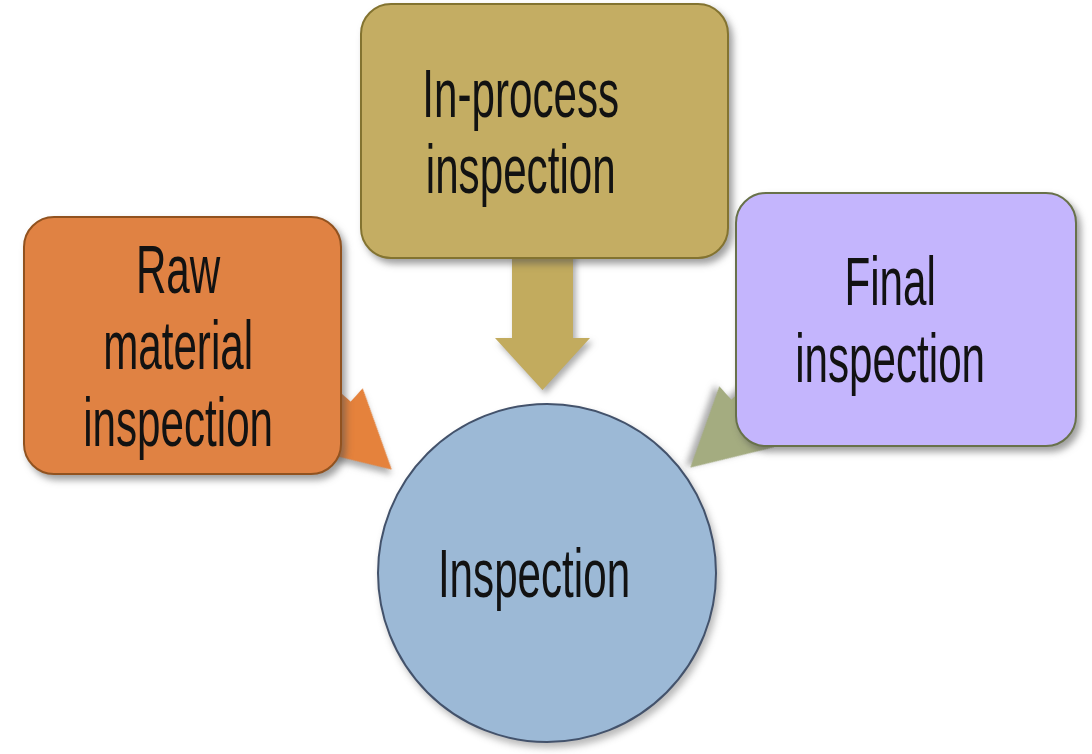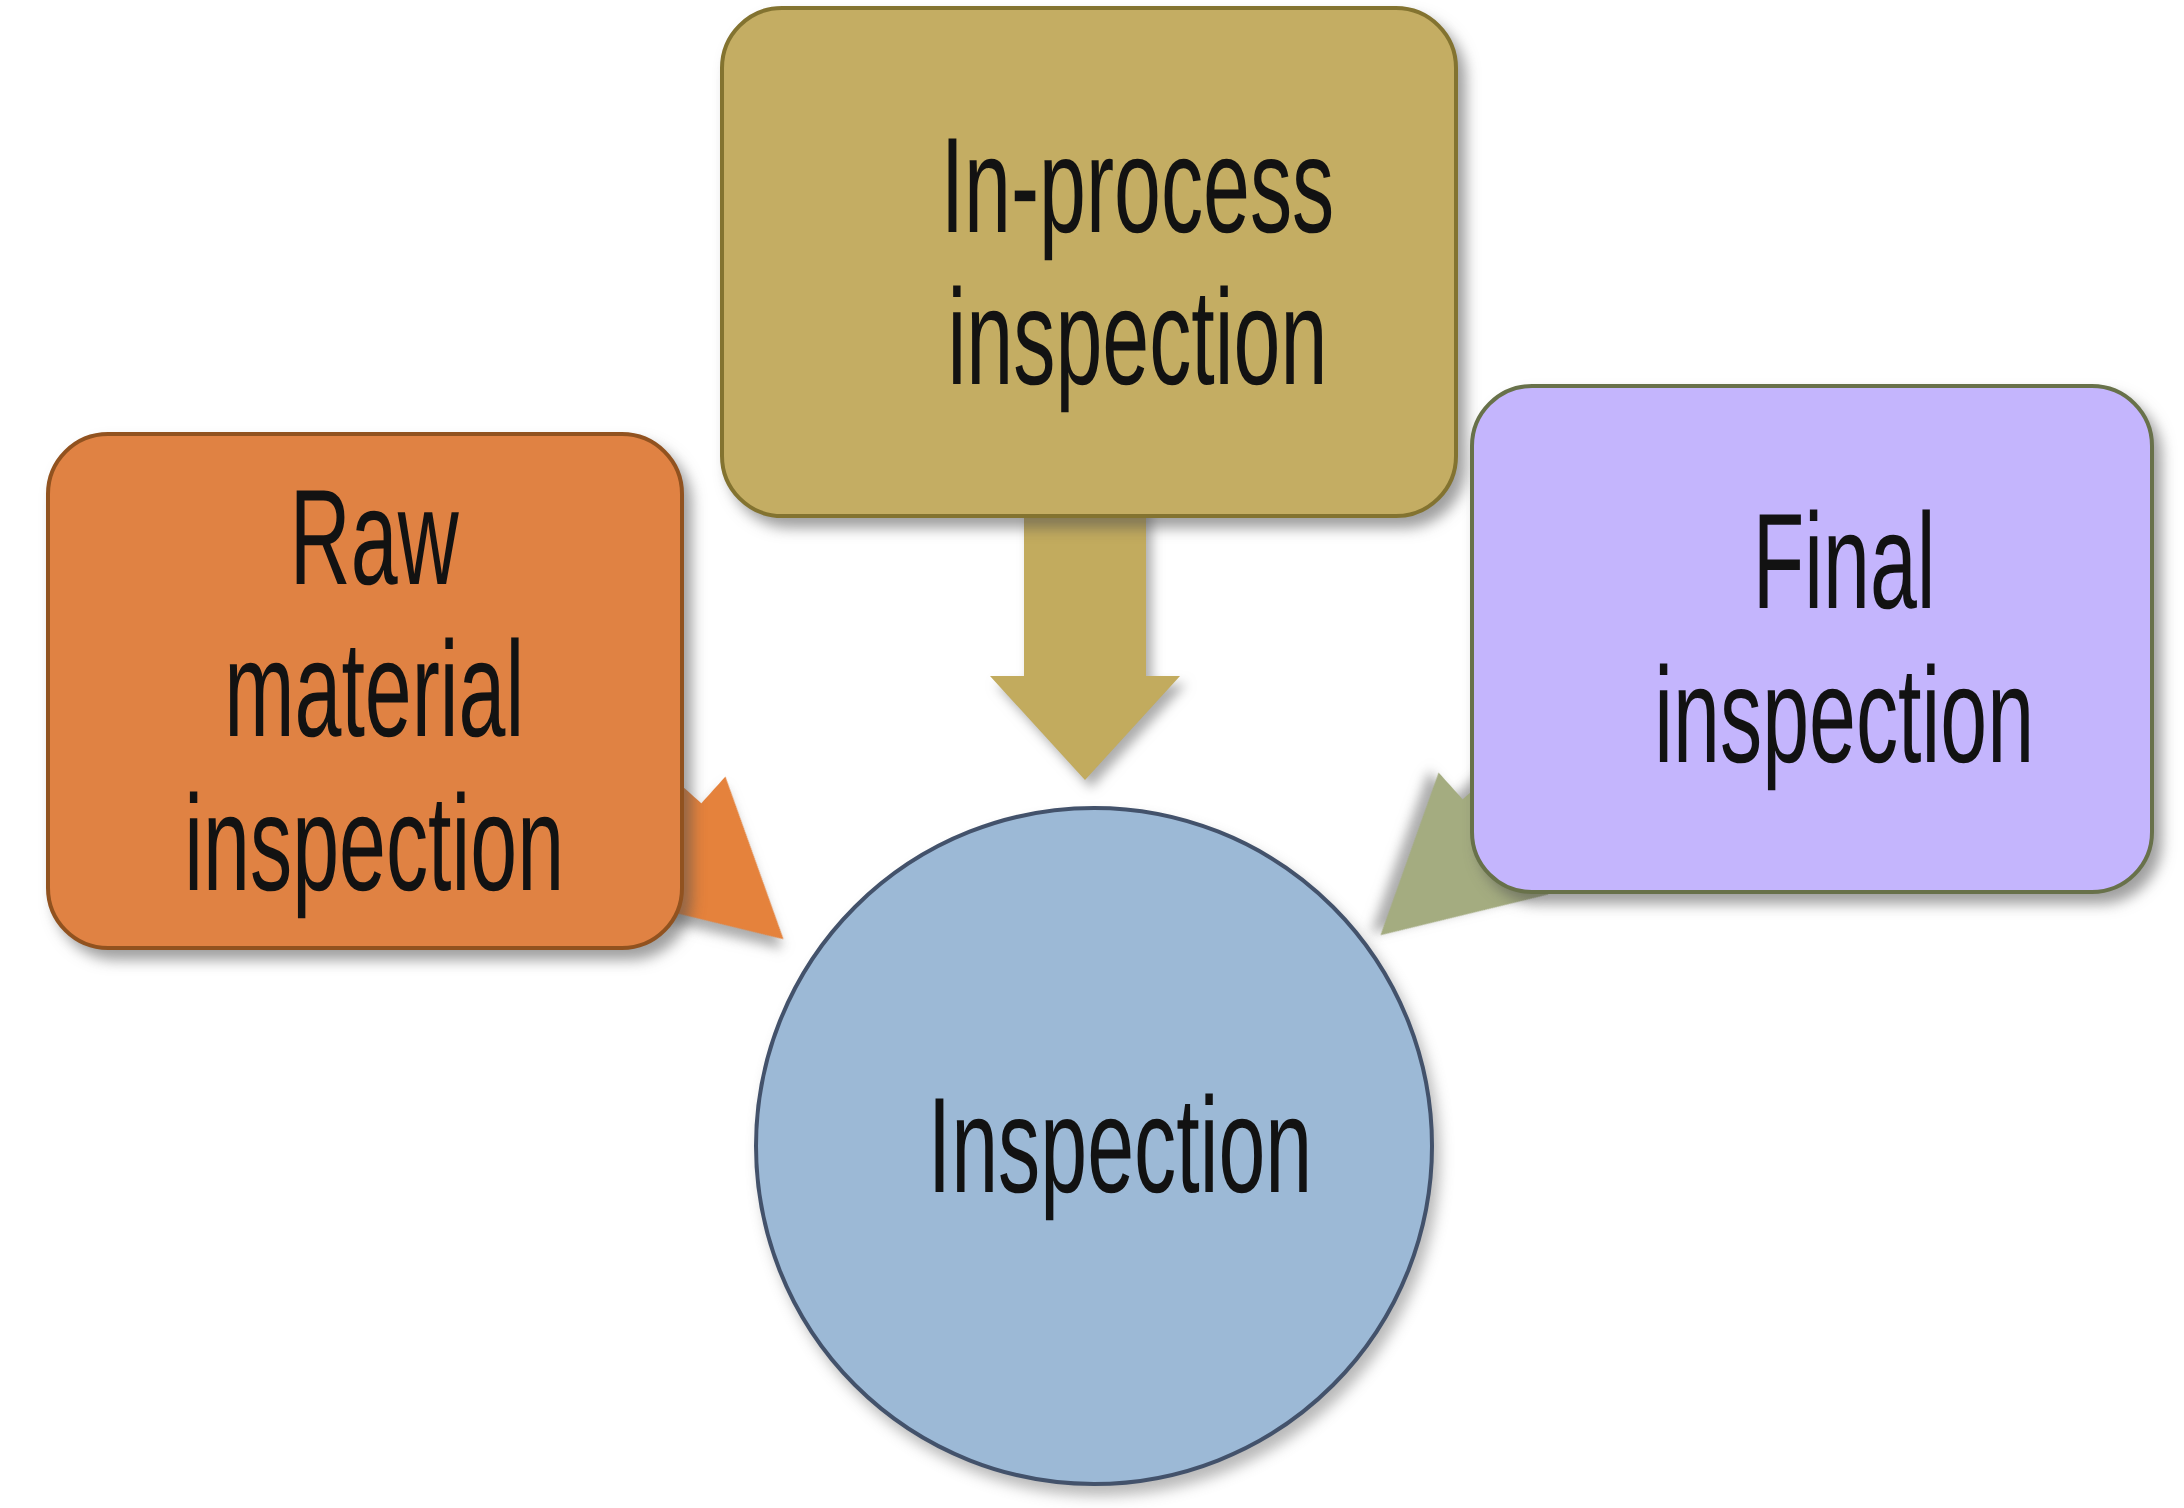--- a/index.html
+++ b/index.html
@@ -2,21 +2,21 @@
 <html><head>
 <meta charset="utf-8">
 <style>
   html,body{margin:0;padding:0;background:#fff;}
   .canvas{
     position:relative;width:1092px;height:754px;background:#fff;overflow:hidden;
     font-family:"Liberation Sans",sans-serif;color:#111;
   }
   .arrows-layer{position:absolute;left:0;top:0;z-index:1;}
   .node{
-    position:absolute;z-index:2;display:flex;align-items:center;justify-content:flex-end;
+    position:absolute;z-index:2;display:flex;align-items:center;justify-content:flex-start;
   }
   .box{
     border-radius:31px;border:2px solid transparent;
     box-shadow:4px 5px 7px rgba(80,80,80,0.55);
   }
   .circle{
     border-radius:50%;border:2px solid transparent;
     box-shadow:3px 5px 7px rgba(100,100,100,0.45);
   }
   .label{

